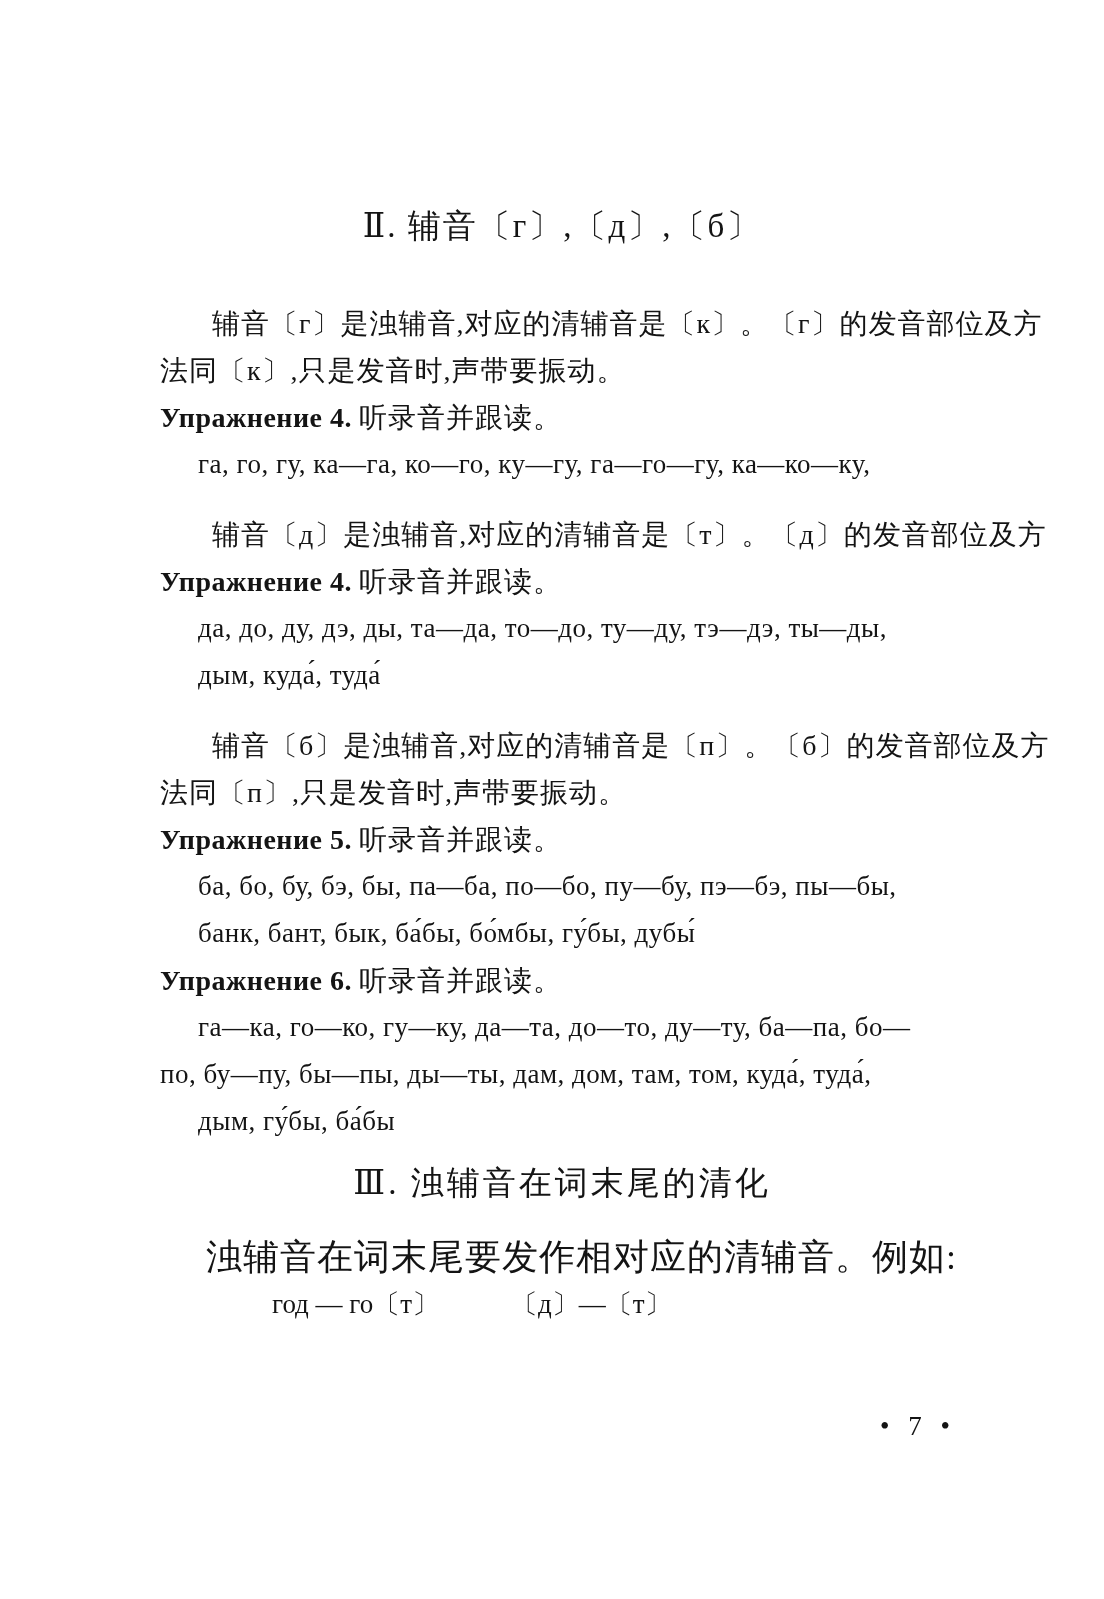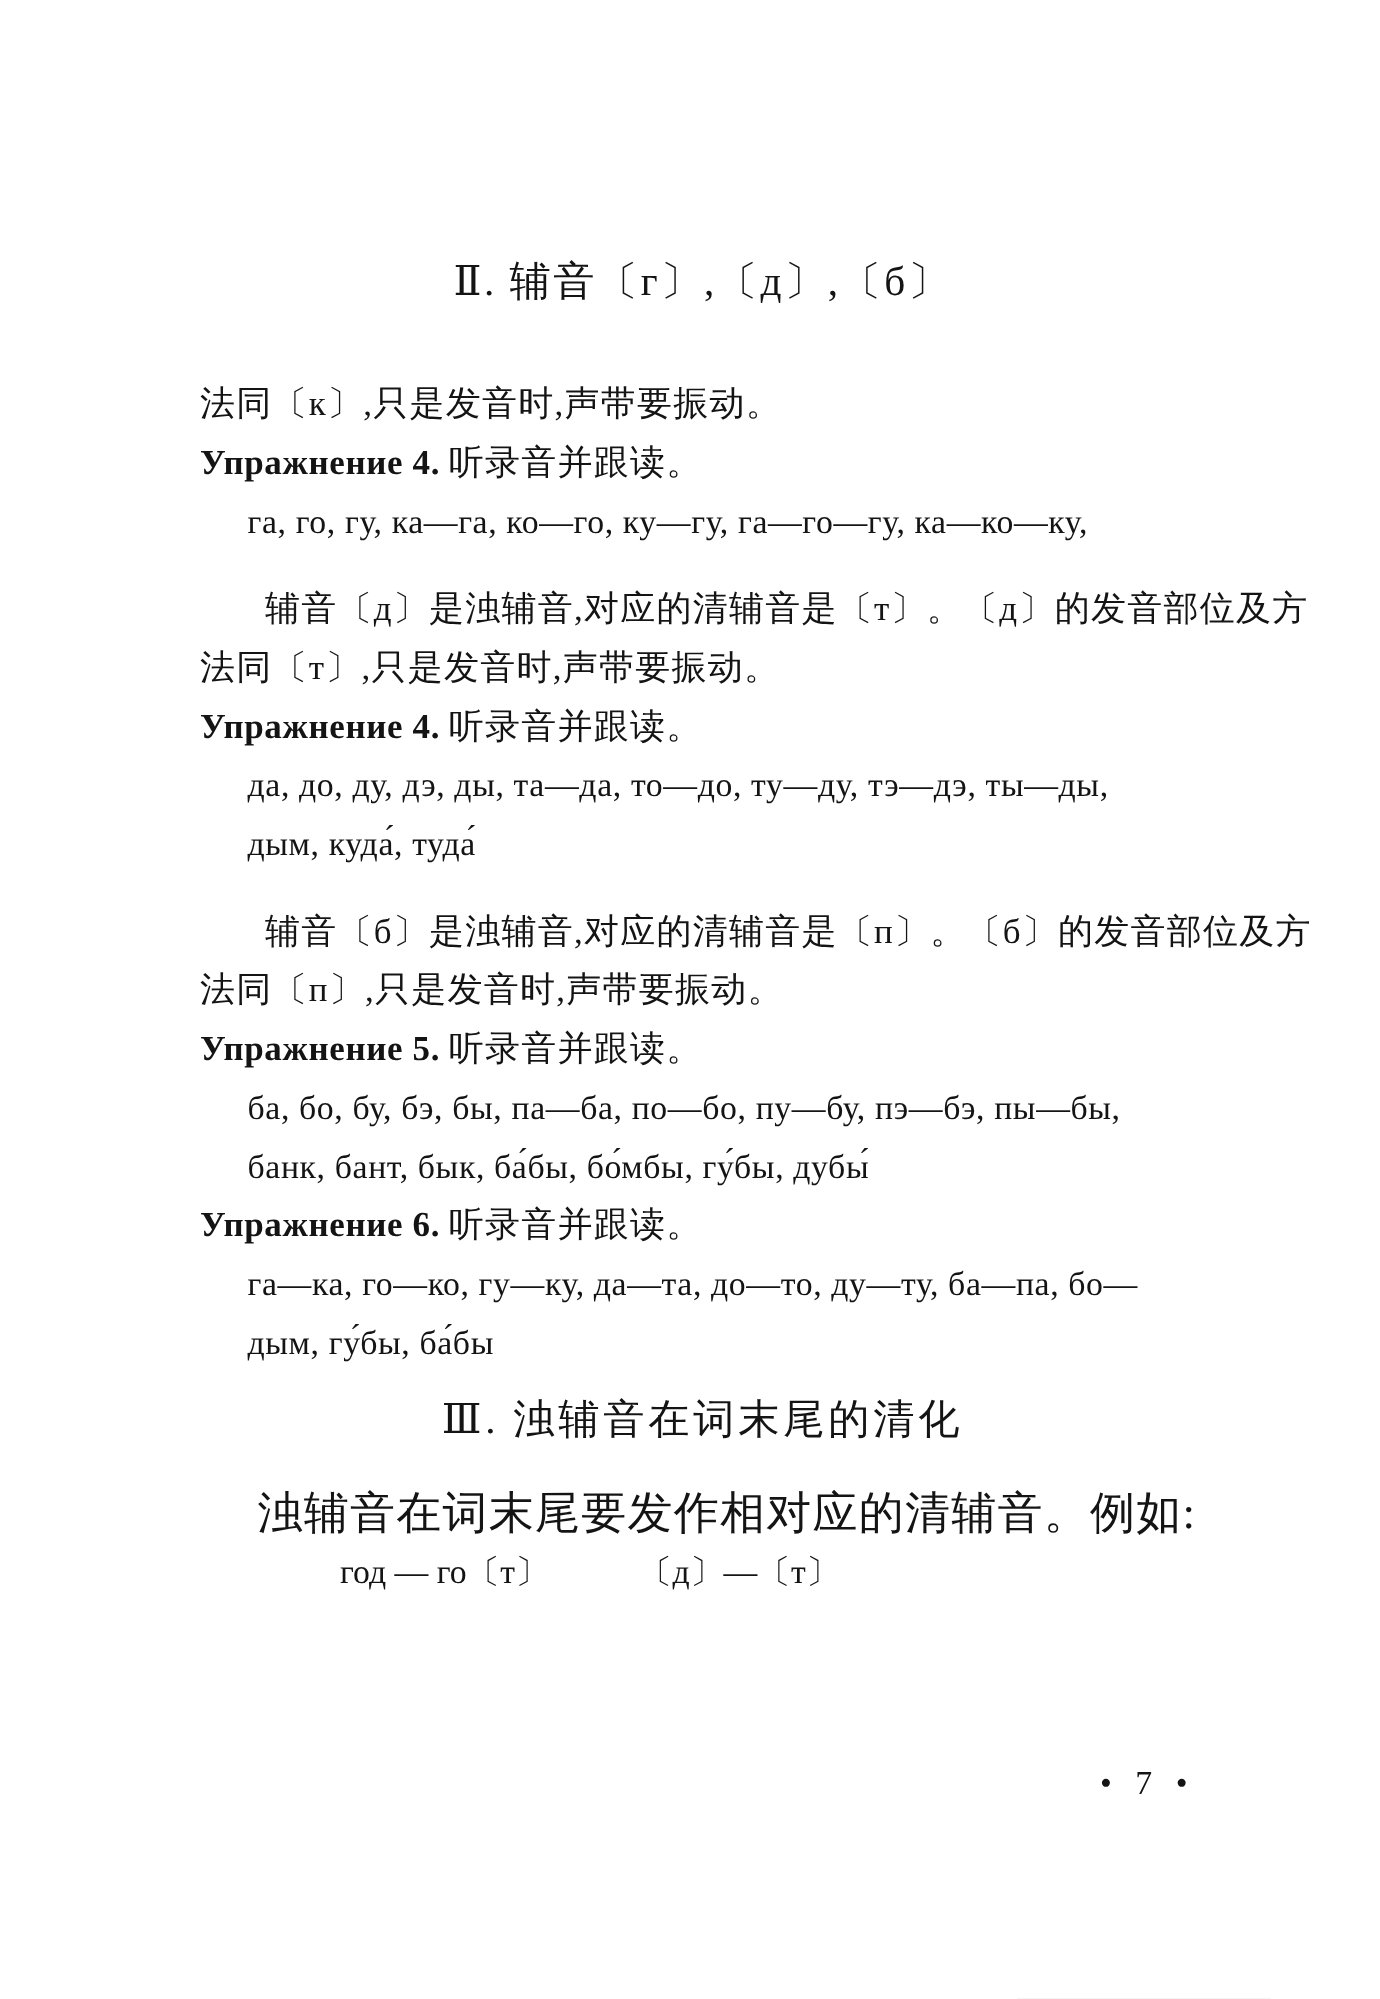--- a/index.html
+++ b/index.html
@@ -85,41 +85,42 @@
   }
 </style>
 </head>
 <body>
 
 <div class="page">
   <div class="content">
 
     <div class="doc-title">Ⅱ. 辅音〔г〕,〔д〕,〔б〕</div>
 
+    <div class="para-line indent">辅音〔г〕是浊辅音,对应的清辅音是〔к〕。〔г〕的发音部位及方</div>
     <div class="para-line">法同〔к〕,只是发音时,声带要振动。</div>
 
     <div class="ex-header"><span class="ex-label">Упражнение 4.</span> <span class="ex-instruction">听录音并跟读。</span></div>
     <div class="ex-line">га, го, гу, ка—га, ко—го, ку—гу, га—го—гу, ка—ко—ку,</div>
 
     <div class="para-line indent mt">辅音〔д〕是浊辅音,对应的清辅音是〔т〕。〔д〕的发音部位及方</div>
-    <div class="para-line">法同〔т〕,只是发音时,声带要振动。</div>
 
     <div class="ex-header"><span class="ex-label">Упражнение 4.</span> <span class="ex-instruction">听录音并跟读。</span></div>
     <div class="ex-line">да, до, ду, дэ, ды, та—да, то—до, ту—ду, тэ—дэ, ты—ды,</div>
     <div class="ex-line">дым, куда́, туда́</div>
 
     <div class="para-line indent mt">辅音〔б〕是浊辅音,对应的清辅音是〔п〕。〔б〕的发音部位及方</div>
     <div class="para-line">法同〔п〕,只是发音时,声带要振动。</div>
 
     <div class="ex-header"><span class="ex-label">Упражнение 5.</span> <span class="ex-instruction">听录音并跟读。</span></div>
     <div class="ex-line">ба, бо, бу, бэ, бы, па—ба, по—бо, пу—бу, пэ—бэ, пы—бы,</div>
     <div class="ex-line">банк, бант, бык, ба́бы, бо́мбы, гу́бы, дубы́</div>
 
     <div class="ex-header"><span class="ex-label">Упражнение 6.</span> <span class="ex-instruction">听录音并跟读。</span></div>
     <div class="ex-line">га—ка, го—ко, гу—ку, да—та, до—то, ду—ту, ба—па, бо—</div>
+    <div class="ex-line flush">по, бу—пу, бы—пы, ды—ты, дам, дом, там, том, куда́, туда́,</div>
     <div class="ex-line">дым, гу́бы, ба́бы</div>
 
     <div class="sec3-title">Ⅲ. 浊辅音在词末尾的清化</div>
 
     <div class="sec3-para">浊辅音在词末尾要发作相对应的清辅音。例如:</div>
 
     <div class="example-line"><span>год — го〔т〕</span><span class="example-gap"></span><span>〔д〕—〔т〕</span></div>
 
   </div>
 

